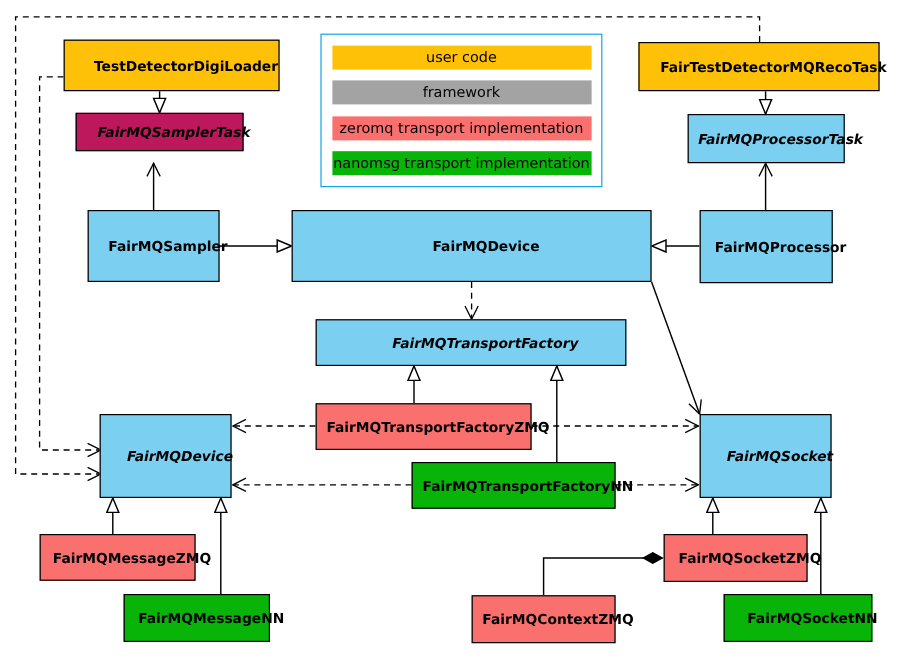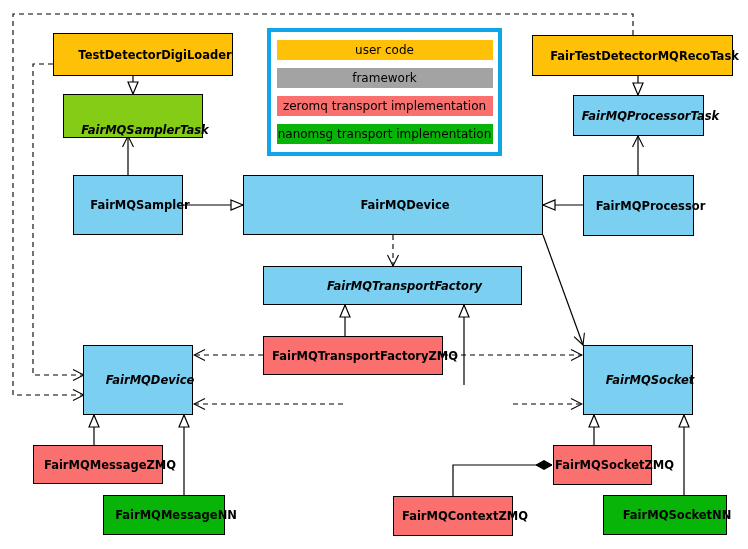--- a/index.html
+++ b/index.html
@@ -17,21 +17,21 @@
     border:1px solid #000;
     display:flex;align-items:center;justify-content:center;
     font-weight:bold;font-size:11.5px;color:#000;
     text-align:center;white-space:nowrap;
     z-index:2;
     padding-left:24px;
   }
   .node.abstract{font-style:italic;}
   #legend{
     position:absolute;left:267px;top:28px;width:235px;height:128px;
-    box-sizing:border-box;border:4px solid #0ea5e9;background:#fff;
+    box-sizing:border-box;border:1px solid #0ea5e9;background:#fff;
     display:flex;flex-direction:column;justify-content:space-evenly;align-items:center;
     z-index:2;
   }
   .legend-bar{
     width:216px;height:20px;
     display:flex;align-items:center;justify-content:center;
     font-size:12px;color:#000;white-space:nowrap;
   }
 </style>
 </head>
@@ -96,54 +96,57 @@
       <span>nanomsg transport implementation</span>
     </div>
   </div>
 
   <div class="node" style="left: 53px; top: 33px; width: 180px; height: 43px; background-color: rgb(255, 193, 7);">
     <span>TestDetectorDigiLoader</span>
   </div>
   <div class="node" style="left: 532px; top: 35px; width: 201px; height: 41px; background-color: rgb(255, 193, 7);">
     <span>FairTestDetectorMQRecoTask</span>
   </div>
-  <div class="node abstract" style="left: 63px; top: 94px; width: 140px; height: 44px; background-color: #84cc16; align-items: flex-end;">
+  <div class="node abstract" style="left: 63px; top: 94px; width: 140px; height: 32px; background-color: #be185d;">
     <span>FairMQSamplerTask</span>
   </div>
   <div class="node abstract" style="left: 573px; top: 95px; width: 131px; height: 41px; background-color: rgb(123, 207, 241);">
     <span>FairMQProcessorTask</span>
   </div>
   <div class="node" style="left: 73px; top: 175px; width: 110px; height: 60px; background-color: rgb(123, 207, 241);">
     <span>FairMQSampler</span>
   </div>
   <div class="node" style="left: 243px; top: 175px; width: 300px; height: 60px; background-color: rgb(123, 207, 241);">
     <span>FairMQDevice</span>
   </div>
   <div class="node" style="left: 583px; top: 175px; width: 111px; height: 61px; background-color: rgb(123, 207, 241); align-items: center;">
     <span>FairMQProcessor</span>
   </div>
   <div class="node abstract" style="left: 263px; top: 266px; width: 259px; height: 39px; background-color: rgb(123, 207, 241);">
     <span>FairMQTransportFactory</span>
   </div>
   <div class="node" style="left: 263px; top: 336px; width: 180px; height: 39px; background-color: rgb(249, 112, 110);">
     <span>FairMQTransportFactoryZMQ</span>
   </div>
+  <div class="node" style="left: 343px; top: 385px; width: 170px; height: 39px; background-color: rgb(9, 180, 9);">
+    <span>FairMQTransportFactoryNN</span>
+  </div>
   <div class="node abstract" style="left: 83px; top: 345px; width: 110px; height: 70px; background-color: rgb(123, 207, 241);">
     <span>FairMQDevice</span>
   </div>
   <div class="node abstract" style="left: 583px; top: 345px; width: 110px; height: 70px; background-color: rgb(123, 207, 241);">
     <span>FairMQSocket</span>
   </div>
   <div class="node" style="left: 33px; top: 445px; width: 130px; height: 39px; background-color: rgb(249, 112, 110);">
     <span>FairMQMessageZMQ</span>
   </div>
   <div class="node" style="left: 103px; top: 495px; width: 122px; height: 40px; background-color: rgb(9, 180, 9);">
     <span>FairMQMessageNN</span>
   </div>
-  <div class="node" style="left: 553px; top: 445px; width: 99px; height: 40px; background-color: rgb(249, 112, 110); text-align: center;">
+  <div class="node" style="left: 553px; top: 445px; width: 120px; height: 40px; background-color: rgb(249, 112, 110); text-align: center;">
     <span>FairMQSocketZMQ</span>
   </div>
   <div class="node" style="left: 393px; top: 496px; width: 120px; height: 40px; background-color: rgb(249, 112, 110);">
     <span>FairMQContextZMQ</span>
   </div>
   <div class="node" style="left: 603px; top: 495px; width: 124px; height: 40px; background-color: rgb(9, 180, 9);">
     <span>FairMQSocketNN</span>
   </div>
 
 </div>

